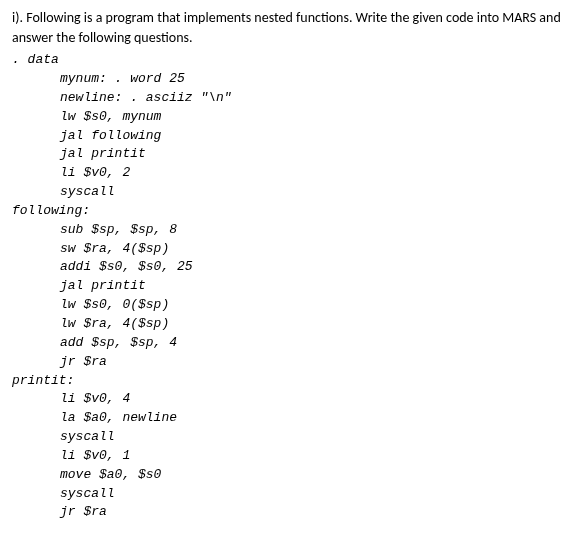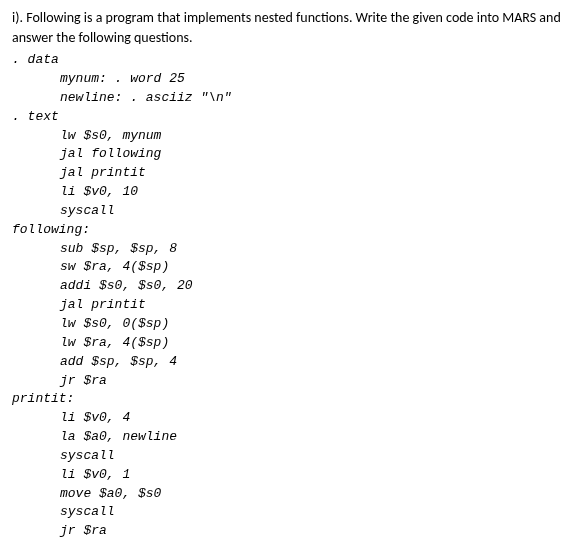--- a/index.html
+++ b/index.html
@@ -42,30 +42,29 @@
   </style>
 </head>
 <body>
 
 <div class="question-text">i). Following is a program that implements nested functions. Write the given code into MARS and answer the following questions.</div>
 
 <div class="code-block">
   <div class="section-label">. data</div>
   <div class="directive">mynum: . word 25</div>
   <div class="directive">newline: . asciiz "\n"</div>
-  <div class="section-label">. text</div>
   <div class="instruction">lw $s0, mynum</div>
   <div class="instruction">jal following</div>
   <div class="instruction">jal printit</div>
-  <div class="instruction">li $v0, 10</div>
+  <div class="instruction">li $v0, 2</div>
   <div class="instruction">syscall</div>
   <div class="label-line">following:</div>
   <div class="instruction">sub $sp, $sp, 8</div>
   <div class="instruction">sw $ra, 4($sp)</div>
-  <div class="instruction">addi $s0, $s0, 20</div>
+  <div class="instruction">addi $s0, $s0, 25</div>
   <div class="instruction">jal printit</div>
   <div class="instruction">lw $s0, 0($sp)</div>
   <div class="instruction">lw $ra, 4($sp)</div>
   <div class="instruction">add $sp, $sp, 4</div>
   <div class="instruction">jr $ra</div>
   <div class="label-line">printit:</div>
   <div class="instruction">li $v0, 4</div>
   <div class="instruction">la $a0, newline</div>
   <div class="instruction">syscall</div>
   <div class="instruction">li $v0, 1</div>

